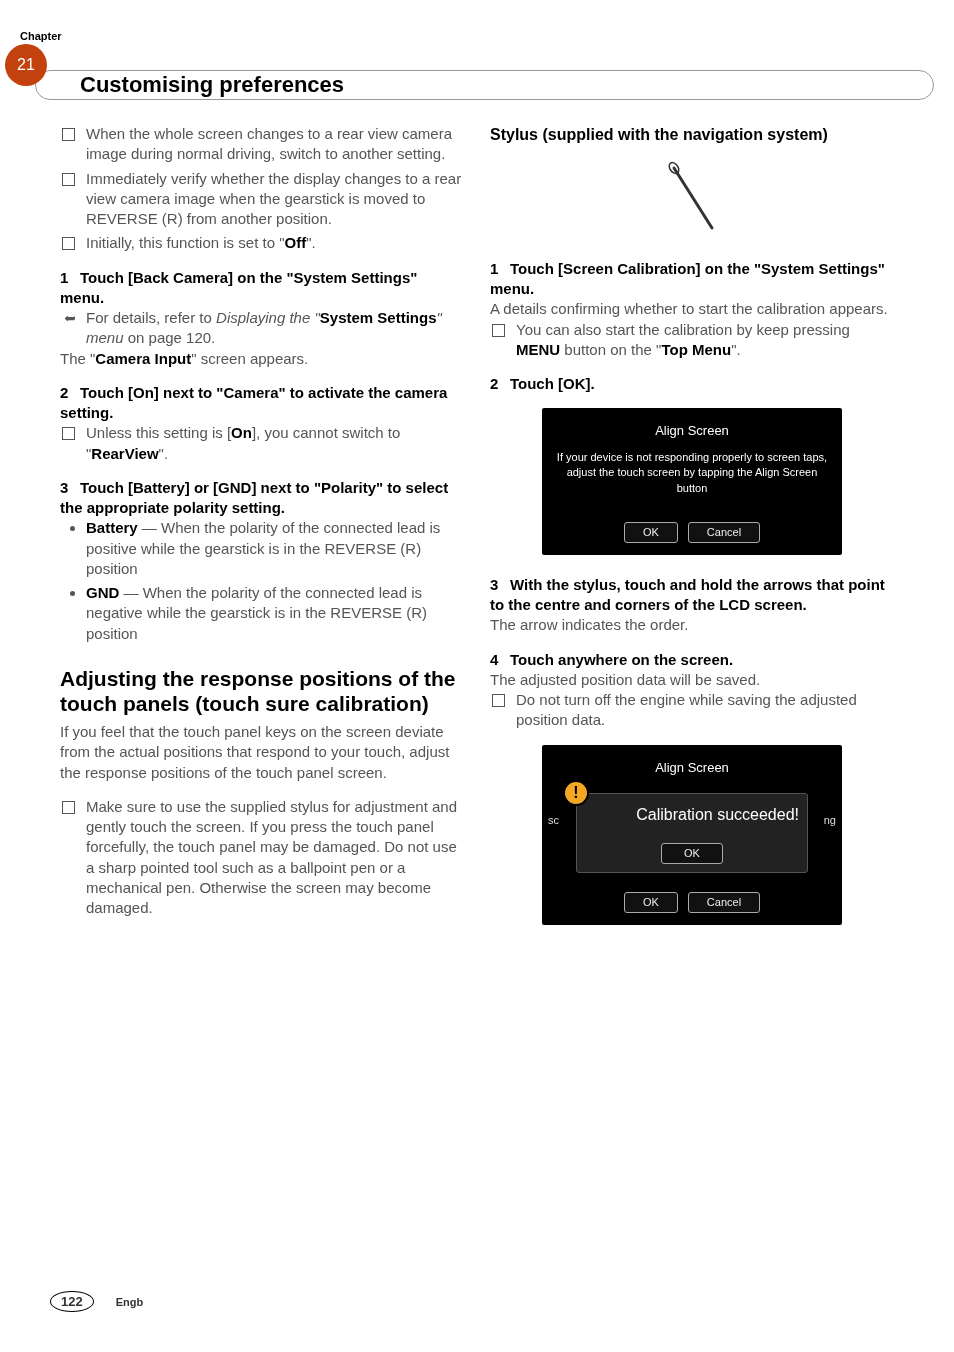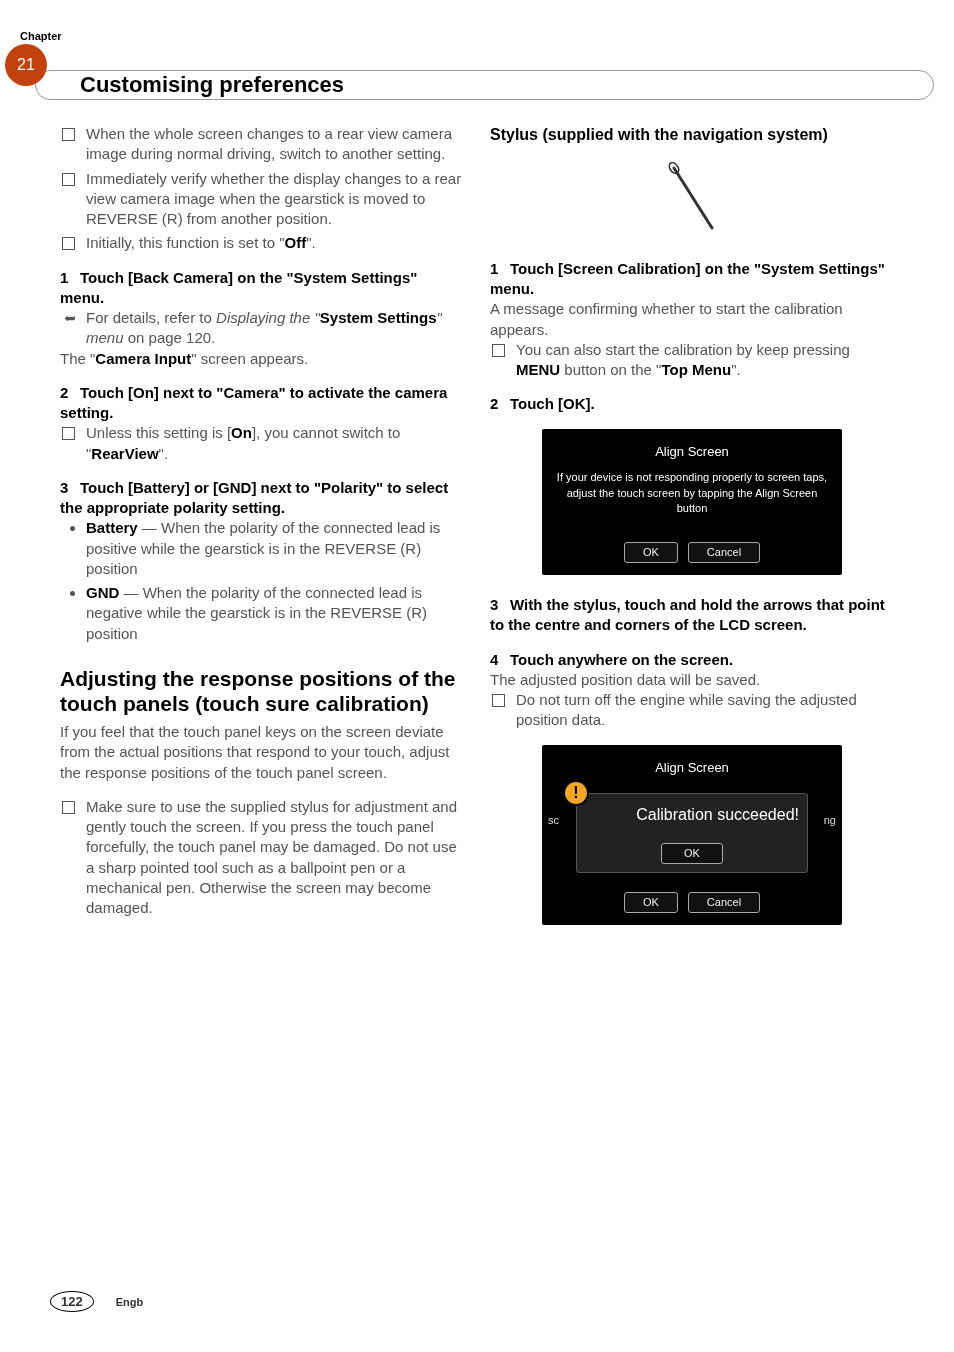--- a/index.html
+++ b/index.html
@@ -112,21 +112,21 @@
       <h3 class="sub">Stylus (supplied with the navigation system)</h3>
       <div class="stylus-fig">
         <svg viewBox="0 0 60 80">
           <line x1="12" y1="12" x2="50" y2="72" stroke="#333" stroke-width="3" stroke-linecap="round"></line>
           <ellipse cx="12" cy="12" rx="6" ry="4" fill="none" stroke="#333" stroke-width="1.5" transform="rotate(55 12 12)"></ellipse>
         </svg>
       </div>
 
       <div class="block">
         <p class="num-step"><span class="num">1</span><span class="step-text">Touch [Screen Calibration] on the "System Settings" menu.</span></p>
-        <p class="body">A message confirming whether to start the calibration appears.</p>
+        <p class="body">A details confirming whether to start the calibration appears.</p>
         <ul class="checklist">
           <li>
             <span>You can also start the calibration by keep pressing </span><strong class="k">MENU</strong><span> button on the "</span><strong class="k">Top Menu</strong><span>".</span>
           </li>
         </ul>
       </div>
 
       <div class="block">
         <p class="num-step"><span class="num">2</span><span class="step-text">Touch [OK].</span></p>
       </div>
@@ -135,20 +135,21 @@
         <div class="ss-title">Align Screen</div>
         <div class="ss-body">If your device is not responding properly to screen taps, adjust the touch screen by tapping the Align Screen button</div>
         <div class="ss-buttons">
           <div class="ss-btn">OK</div>
           <div class="ss-btn">Cancel</div>
         </div>
       </div>
 
       <div class="block">
         <p class="num-step"><span class="num">3</span><span class="step-text">With the stylus, touch and hold the arrows that point to the centre and corners of the LCD screen.</span></p>
+        <p class="body">The arrow indicates the order.</p>
       </div>
 
       <div class="block">
         <p class="num-step"><span class="num">4</span><span class="step-text">Touch anywhere on the screen.</span></p>
         <p class="body">The adjusted position data will be saved.</p>
         <ul class="checklist">
           <li>Do not turn off the engine while saving the adjusted position data.</li>
         </ul>
       </div>
 

